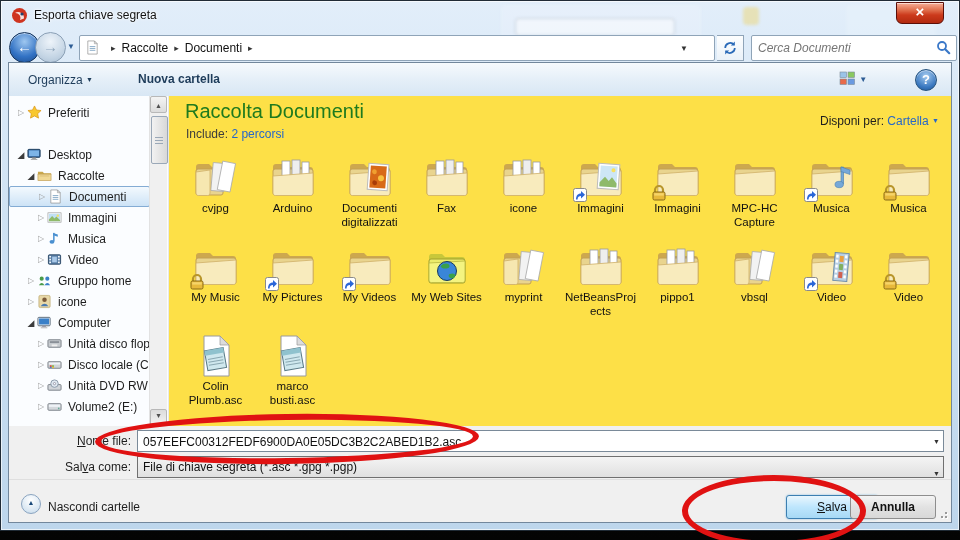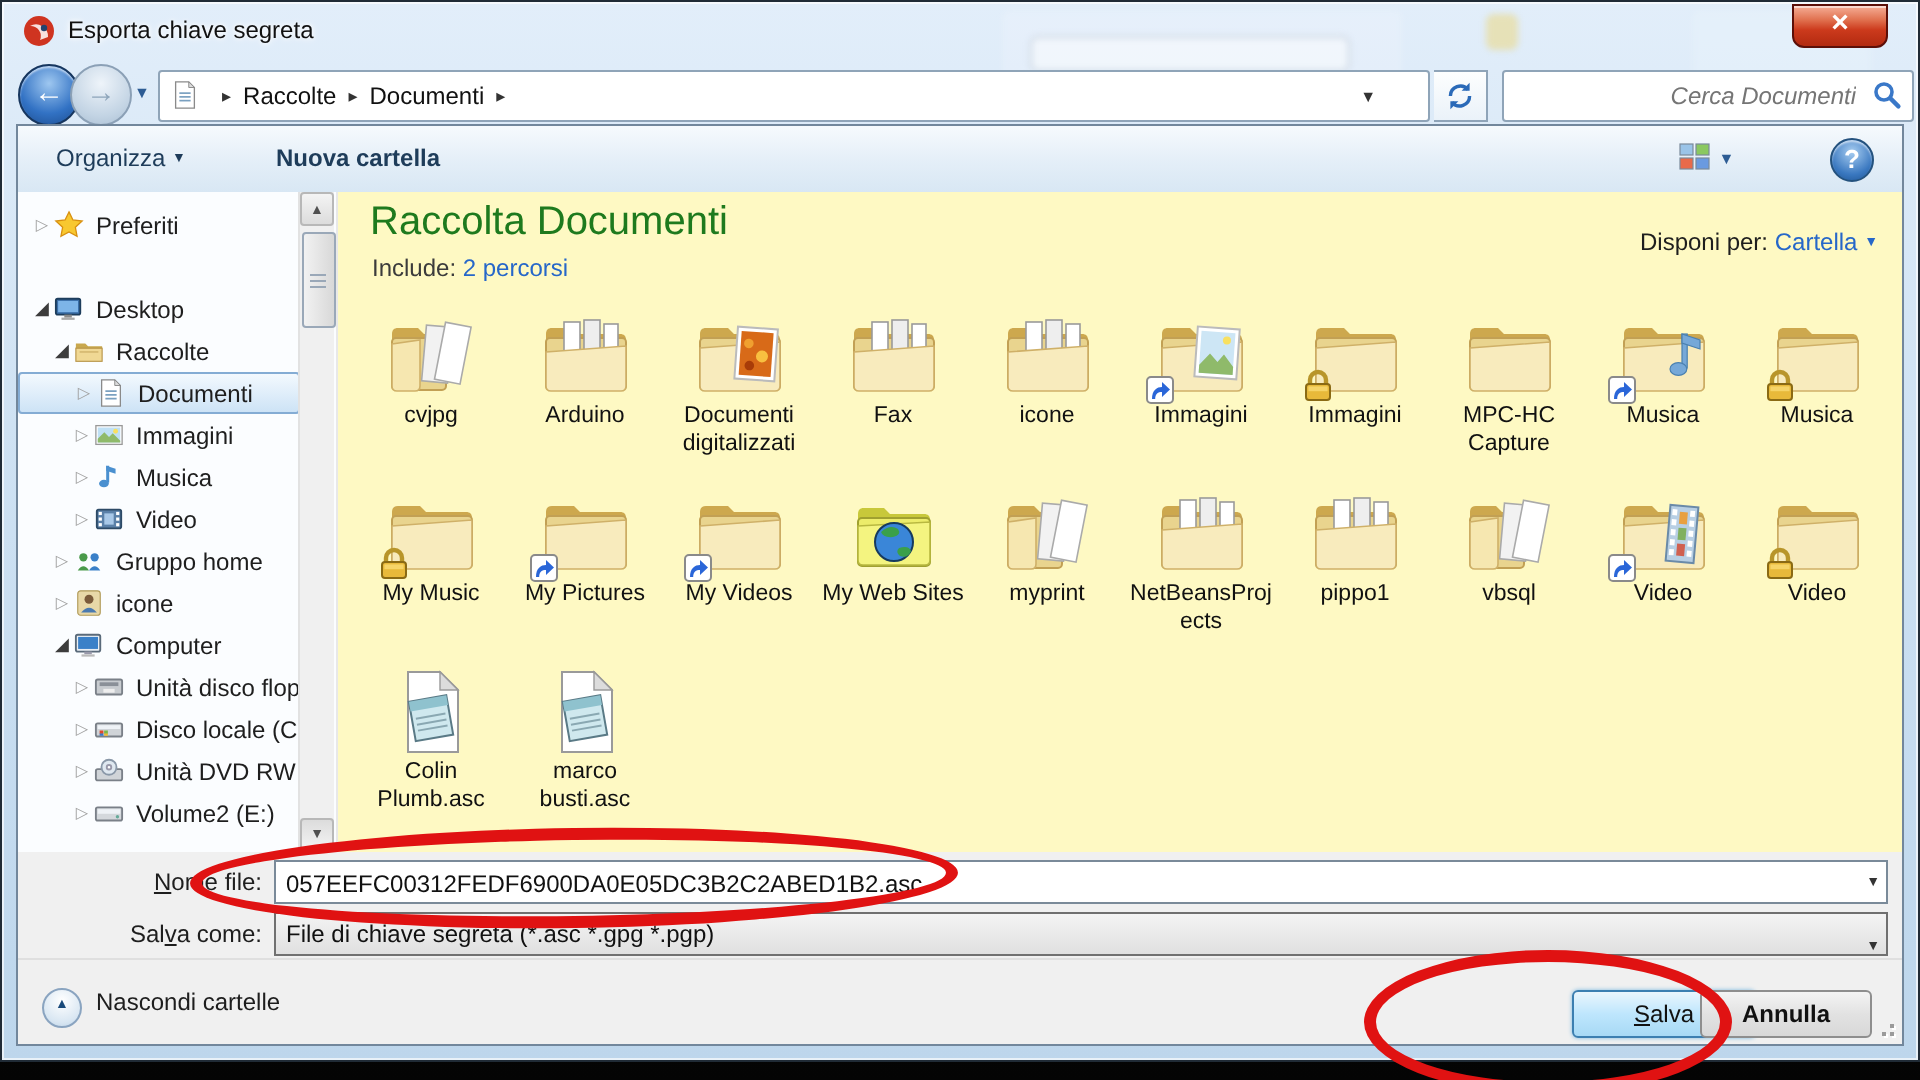--- a/index.html
+++ b/index.html
@@ -22,21 +22,21 @@
   .back{left:8px;background:radial-gradient(circle at 50% 30%,#9ec7f0,#3272c4 60%,#1c4c8e);border:1px solid #17365e;color:#fff;box-shadow:inset 0 1px 1px rgba(255,255,255,.6);}
   .fwd{left:34px;background:radial-gradient(circle at 50% 30%,#eef4fa,#c3d4e4 65%,#a9bed2);border:1px solid #8ba0b6;color:#8fa6bb;}
   .nav-chev{position:absolute;left:66px;top:11px;font-size:8px;color:#2d5c94;}
   .crumb-bar{position:absolute;left:78px;top:4px;width:634px;height:24px;background:#fff;border:1px solid #8fa4b8;border-radius:2px;display:flex;align-items:center;}
   .crumb-icon{width:16px;height:16px;margin:0 4px 0 5px;}
   .crumb-sep{font-size:9px;color:#333;padding:0 6px;}
   .crumb{color:#111;}
   .crumb-caret{position:absolute;right:26px;top:8px;font-size:8px;color:#333;}
   .refresh-btn{position:absolute;left:716px;top:4px;width:26px;height:24px;border:1px solid #8fa4b8;border-left:none;background:linear-gradient(#fdfefe,#eaf2f9);display:flex;align-items:center;justify-content:center;}
   .search-box{position:absolute;left:750px;top:4px;width:204px;height:24px;background:#fff;border:1px solid #8fa4b8;border-radius:2px;}
-  .search-input{position:absolute;left:4px;top:2px;width:170px;height:18px;border:none;outline:none;font-style:italic;color:#7a7a7a;font-size:12px;font-family:inherit;background:transparent;text-align:right;}
+  .search-input{position:absolute;left:4px;top:2px;width:170px;height:18px;border:none;outline:none;font-style:italic;color:#7a7a7a;font-size:12px;font-family:inherit;background:transparent;}
   .search-glass{position:absolute;right:5px;top:4px;width:15px;height:15px;}
   
   .dialog-body{position:absolute;left:8px;top:62px;right:8px;bottom:8px;background:#f0f0f0;box-shadow:0 0 0 1px #72879c;}
   .toolbar{position:absolute;left:0;top:0;right:0;height:33px;background:linear-gradient(#f6fafd,#e5eff8 50%,#d8e7f4);border-bottom:1px solid #b6c6d6;}
   .tool-item{position:absolute;top:7px;height:19px;line-height:19px;color:#1e3c5a;padding:0 7px;border-radius:2px;}
   .tool-caret{font-size:7px;vertical-align:2px;color:#1e3c5a;}
   .views-btn{position:absolute;right:78px;top:7px;width:40px;height:20px;text-align:center;}
   .views-caret{font-size:8px;color:#2d5c94;vertical-align:4px;}
   .help-btn{position:absolute;right:14px;top:6px;width:20px;height:20px;border-radius:50%;
             background:radial-gradient(circle at 50% 30%,#a6ccf0,#3a78c0 65%,#1e5494);border:1px solid #24527e;
@@ -49,21 +49,21 @@
   .tree-row.selected{background:linear-gradient(#f3f9fe,#cde3f6);border:1px solid #84acd4;border-radius:2px;height:19px;}
   .tree-spacer{height:21px;}
   .exp{width:12px;font-size:8px;color:#a0a0a0;text-align:center;flex:0 0 12px;}
   .exp.black{color:#3c3c3c;font-size:9px;}
   .tree-ico{width:16px;height:16px;margin-right:5px;flex:0 0 16px;}
   .tree-label{color:#1e1e1e;}
   .sb-scroll{position:absolute;right:1px;top:0;width:17px;height:330px;background:#f0f0f0;border-left:1px solid #e2e2e2;}
   .sb-btn{position:absolute;left:0;width:17px;height:17px;text-align:center;font-size:7px;color:#505050;line-height:17px;background:linear-gradient(#f4f4f4,#dcdcdc);border:1px solid #b8b8b8;border-radius:2px;box-sizing:border-box;}
   .sb-thumb{position:absolute;left:1px;top:20px;width:15px;height:46px;background:linear-gradient(90deg,#f2f2f2,#d8d8d8);border:1px solid #9aa8b8;border-radius:2px;}
   .sb-grip{position:absolute;left:3px;top:20px;width:8px;height:1px;background:#9aa8b8;box-shadow:0 3px 0 #9aa8b8,0 6px 0 #9aa8b8;}
-  .main{position:absolute;left:159px;top:0;right:0;height:330px;background:#fef9c3;border-left:1px solid #e8e8e8;}
+  .main{position:absolute;left:159px;top:0;right:0;height:330px;background:#fde047;border-left:1px solid #e8e8e8;}
   .main-header{position:absolute;left:0;top:0;right:0;height:55px;}
   .lib-title{position:absolute;left:16px;top:4px;font-size:20px;color:#1e7a1e;}
   .lib-include{position:absolute;left:17px;top:31px;color:#3c3c3c;}
   .lib-link{color:#2667c9;}
   .arrange{position:absolute;right:12px;top:18px;color:#1e1e1e;}
   .arrange-val{color:#2667c9;}
   .arrange-caret{font-size:7px;color:#2667c9;vertical-align:2px;}
   .grid{position:absolute;left:8px;top:55px;width:772px;display:flex;flex-wrap:wrap;}
   .tile{width:77px;height:89px;text-align:center;padding-top:5px;box-sizing:border-box;}
   .tile-icon{position:relative;width:48px;height:44px;margin:0 auto;}
@@ -73,21 +73,21 @@
   .fields{position:absolute;left:0;top:363px;right:0;height:53px;background:#f0f0f0;}
   .f-row{position:absolute;left:0;right:7px;height:22px;}
   .f-label{position:absolute;left:0;width:122px;text-align:right;top:4px;color:#1e1e1e;}
   .f-label u{text-decoration:underline;}
   .combo{position:absolute;left:128px;right:0;height:22px;background:#fff;border:1px solid #7a8a99;box-sizing:border-box;}
   .combo input{position:absolute;left:3px;top:1px;right:20px;width:calc(100% - 24px);height:18px;border:none;outline:none;font-size:12px;font-family:inherit;color:#111;background:transparent;}
   .combo-arrow{position:absolute;right:3px;top:7px;font-size:7px;color:#333;}
   .select{position:absolute;left:128px;right:0;height:22px;background:linear-gradient(#f4f4f4,#e0e0e0);border:1px solid #707070;box-sizing:border-box;line-height:20px;padding-left:5px;color:#111;}
   
   .bottombar{position:absolute;left:0;top:416px;right:0;bottom:0;background:#f0f0f0;border-top:1px solid #dfdfdf;}
-  .hide-folders{position:absolute;left:12px;top:14px;display:flex;align-items:flex-start;color:#1e1e1e;}
+  .hide-folders{position:absolute;left:12px;top:14px;display:flex;align-items:flex-end;color:#1e1e1e;}
   .hf-circle{width:18px;height:18px;border-radius:50%;border:1px solid #8aa4c0;background:radial-gradient(circle at 50% 30%,#ffffff,#d8e6f2 70%,#bcd2e6);
              text-align:center;line-height:16px;font-size:7px;color:#1a4a7a;margin-right:7px;}
   .btn{position:absolute;top:15px;height:24px;border-radius:3px;text-align:center;line-height:22px;color:#111;box-sizing:border-box;}
   .btn-save{left:737px;width:92px;border:1px solid #3c7fb1;background:linear-gradient(#eaf6fd,#bee6fd 50%,#a7d9f5);box-shadow:0 0 2px #7ab8e0;margin-left:40px;}
   .btn-save u{text-decoration:underline;}
   .btn-cancel{left:841px;width:86px;border:1px solid #8e8e8e;background:linear-gradient(#f4f4f4,#e2e2e2 50%,#d8d8d8);font-weight:bold;}
   .grip{position:absolute;right:4px;bottom:4px;width:10px;height:10px;}
   .grip i{position:absolute;width:2px;height:2px;background:#9a9a9a;box-shadow:1px 1px 0 #fff;}
   
   .oval{position:absolute;border:6px solid #e01212;border-radius:50%;z-index:50;}

